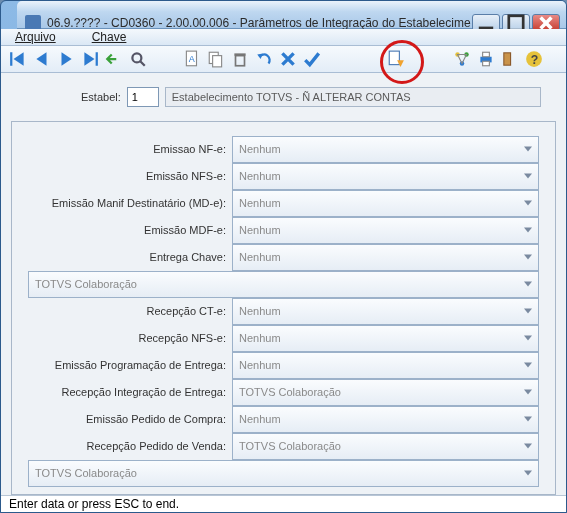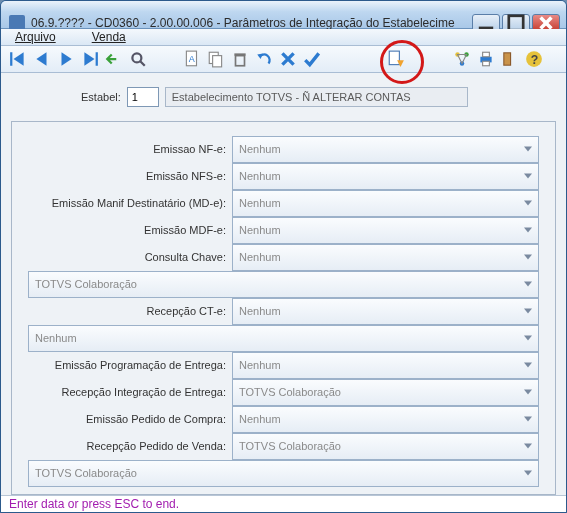--- a/index.html
+++ b/index.html
@@ -22,20 +22,21 @@
     flex-direction: column;
   }
   .titlebar {
     height: 28px;
     background: linear-gradient(to bottom, #eaf2fb 0%, #bed7f0 40%, #a9c8e8 100%);
     display: flex;
     align-items: center;
     padding: 16px 6px 0 8px;
     border-radius: 5px 5px 0 0;
     border-bottom: 1px solid #6a92bc;
+    margin-left: 16px;
   }
   .title-icon {
     width: 16px; height: 16px;
     background: #4a79b4;
     margin-right: 6px;
     border-radius: 2px;
   }
   .title-text { flex: 1; color: #2b2b2b; font-size: 12px; white-space: nowrap; overflow: hidden; }
   .win-btns { display: flex; gap: 2px; }
   .win-btn {
@@ -95,21 +96,21 @@
   .estabel-label { color:#333; }
   .estabel-code {
     width: 32px; height: 20px;
     border: 1px solid #7e98b5;
     background: #fff;
     text-align: left;
     padding: 2px 4px;
     font-size: 11px;
   }
   .estabel-name {
-    width: 303px; height: 20px;
+    width: 376px; height: 20px;
     border: 1px solid #a8b7c9;
     background: #e9edf2;
     color: #5a5a5a;
     padding: 2px 6px;
     font-size: 11px;
   }
   .panel {
     flex: 1;
     border: 1px solid #a8b7c9;
     background: #eef2f6;
@@ -148,21 +149,21 @@
     border-top: 5px solid #7a8aa0;
     transform: translateY(-50%);
   }
   .statusbar {
     height: 22px;
     background: #fff;
     border-top: 1px solid #b8c6d6;
     display: flex; align-items: center;
     padding: 0 8px;
     font-size: 12px;
-    color: #a21caf;
+    color: #000000;
   }
   
   svg { width: 18px; height: 18px; }
 </style>
 </head>
 <body>
 
 <div class="window">
 
   <div class="titlebar">
@@ -182,21 +183,21 @@
       <div class="win-btn close">
         <svg viewBox="0 0 10 10">
             <path d="M2 2 L8 8 M8 2 L2 8" stroke="#fff" stroke-width="2"></path>
           </svg>
       </div>
     </div>
   </div>
 
   <div class="menubar">
     <div class="menu-item">Arquivo</div>
-    <div class="menu-item">Venda</div>
+    <div class="menu-item">Chave</div>
   </div>
 
   <div class="toolbar">
     <div class="tbtn">
         <svg viewBox="0 0 16 16">
           <rect x="1" y="2" width="2" height="12" fill="#2d7bd0"></rect>
           <polygon points="13,2 13,14 4,8" fill="#2d7bd0"></polygon>
         </svg>
       </div>
     <div class="tbtn">
@@ -334,37 +335,38 @@
             <span>Nenhum</span>
           </div>
         </div>
         <div class="form-row">
           <div class="form-label">Emissão MDF-e:</div>
           <div class="combo">
             <span>Nenhum</span>
           </div>
         </div>
         <div class="form-row">
-          <div class="form-label">Consulta Chave:</div>
+          <div class="form-label">Entrega Chave:</div>
           <div class="combo">
             <span>Nenhum</span>
           </div>
         </div>
         <div class="form-row">
           <div class="combo">
             <span>TOTVS Colaboração</span>
           </div>
         </div>
         <div class="form-row">
           <div class="form-label">Recepção CT-e:</div>
           <div class="combo">
             <span>Nenhum</span>
           </div>
         </div>
         <div class="form-row">
+          <div class="form-label">Recepção NFS-e:</div>
           <div class="combo">
             <span>Nenhum</span>
           </div>
         </div>
         <div class="form-row">
           <div class="form-label">Emissão Programação de Entrega:</div>
           <div class="combo">
             <span>Nenhum</span>
           </div>
         </div>

